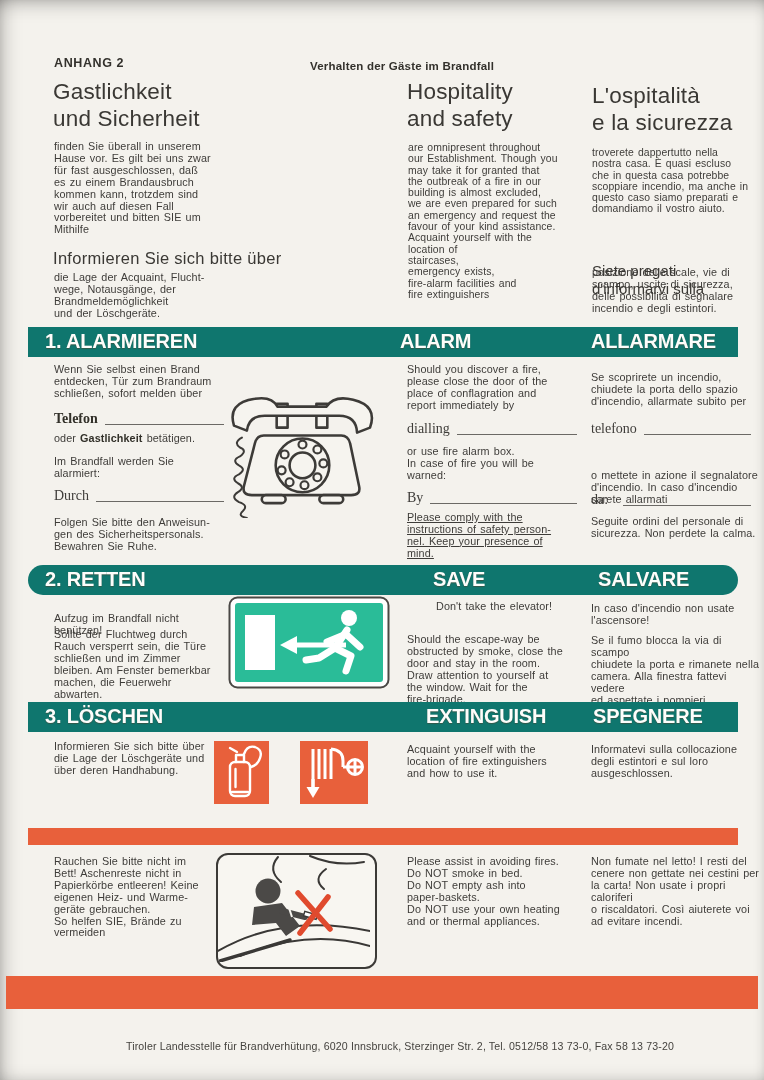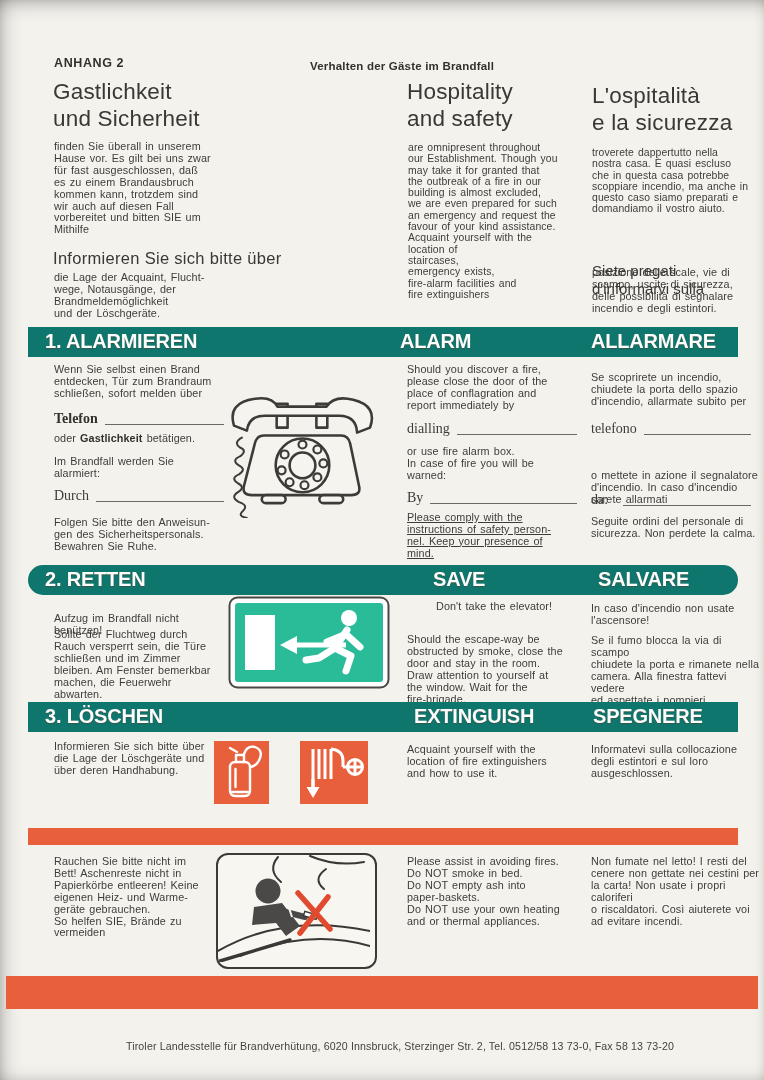--- a/index.html
+++ b/index.html
@@ -223,21 +223,21 @@
 
 <div class="abs p" style="left:591px;top:603px;width:170px;">In caso d'incendio non usate
 l'ascensore!</div>
 <div class="abs p" style="left:591px;top:635px;width:172px;">Se il fumo blocca la via di scampo
 chiudete la porta e rimanete nella
 camera. Alla finestra fattevi vedere
 ed aspettate i pompieri.</div>
 
 <div class="banner" style="top:702px;">
   <span style="left:17px;">3. LÖSCHEN</span>
-  <span style="left:386px;">EXTINGUISH</span>
+  <span style="left:398px;">EXTINGUISH</span>
   <span style="left:565px;">SPEGNERE</span>
 </div>
 
 <div class="abs p" style="left:54px;top:741px;width:180px;">Informieren Sie sich bitte über
 die Lage der Löschgeräte und
 über deren Handhabung.</div>
 
 <div class="pictobox" style="left:214px;top:741px;width:55px;height:63px;">
   <svg width="55" height="63" viewBox="0 0 55 63">
     <rect width="55" height="63" fill="#e8603b"></rect>

